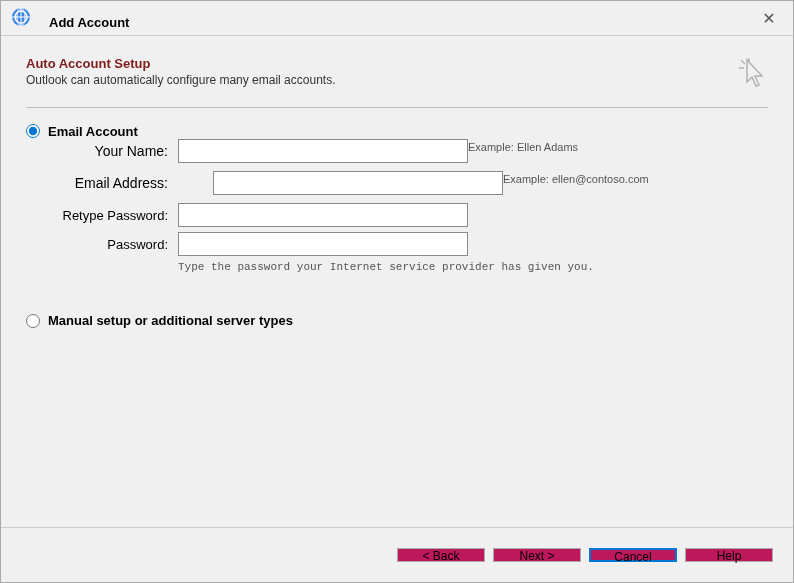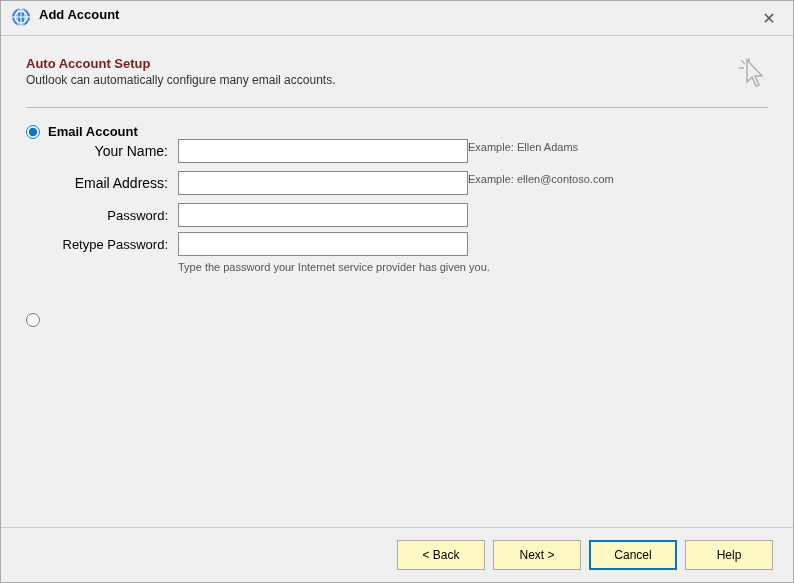--- a/index.html
+++ b/index.html
@@ -35,22 +35,22 @@
       border-bottom: 1px solid #ccc;
       height: 35px;
       display: flex;
       align-items: center;
       padding: 0 10px;
       justify-content: space-between;
     }
 
     .title-bar-left {
       display: flex;
-      align-items: flex-start;
-      gap: 8px;
+      align-items: flex-end;
+      gap: 18px;
     }
 
     .title-text {
       font-size: 13px;
       font-weight: 600;
       color: #000;
     }
 
     .close-btn {
       width: 28px;
@@ -95,21 +95,21 @@
       margin: 8px 0 16px 0;
     }
 
     .radio-section {
       margin-bottom: 20px;
       position: relative;
     }
 
     .radio-option {
       display: flex;
-      align-items: flex-end;
+      align-items: flex-start;
       gap: 8px;
       margin-bottom: 0;
     }
 
     .radio-option input[type="radio"] {
       accent-color: #0078d4;
       width: 14px;
       height: 14px;
       cursor: pointer;
     }
@@ -180,20 +180,21 @@
       padding-right: 10px;
       font-size: 13px;
       color: #000;
     }
 
     .password-hint {
       margin-left: 130px;
       font-size: 11px;
       color: #555;
       margin-top: 4px;
+      font-family: Liberation Mono, monospace;
     }
 
     .manual-section {
       margin-top: 20px;
       display: flex;
       align-items: center;
       gap: 8px;
     }
 
     .manual-radio {
@@ -217,25 +218,25 @@
       background: #f0f0f0;
       border-top: 1px solid #ccc;
       display: flex;
       align-items: center;
       justify-content: flex-end;
       padding: 0 20px;
       gap: 8px;
     }
 
     .footer-btn {
-      height: 30px;
+      height: 14px;
       min-width: 88px;
       padding: 0 14px;
       border: 1px solid #aaa;
-      background: #fef9c3;
+      background: #be185d;
       font-size: 12px;
       cursor: pointer;
       color: #000;
     }
 
     .footer-btn.primary {
       border: 2px solid #0078d4;
     }
   </style>
 </head>
@@ -285,44 +286,45 @@
 
       <div class="form-section">
         <div class="form-row">
           <div class="form-label">Your Name:</div>
           <div class="form-input-group">
             <input type="text" class="form-input" value="" style="">
             <div class="form-hint">Example: Ellen Adams</div>
           </div>
         </div>
 
-        <div class="form-row" style="margin-top:8px;">
+        <div class="form-row" style="margin-top:8px;gap:35px;">
           <div class="form-label">Email Address:</div>
           <div class="form-input-group">
             <input type="text" class="form-input" value="" style="">
             <div class="form-hint">Example: ellen@contoso.com</div>
           </div>
         </div>
       </div>
 
       <div class="password-section">
         <div class="password-row">
-          <div class="password-label">Password:</div>
+          <div class="password-label">Retype Password:</div>
           <input type="password" class="form-input" value="" style="">
         </div>
         <div class="password-row">
-          <div class="password-label">Retype Password:</div>
+          <div class="password-label">Password:</div>
           <input type="password" class="form-input" value="" style="">
         </div>
         <div class="password-hint">Type the password your Internet service provider has given you.</div>
       </div>
     </div>
 
     <div class="manual-section" style="margin-top:20px;">
       <input type="radio" name="account-type" id="manualSetup" class="manual-radio" style="">
+      <label for="manualSetup" class="manual-label">Manual setup or additional server types</label>
     </div>
 
     <div class="spacer"></div>
   </div>
 
   <div class="dialog-footer">
     <button class="footer-btn">&lt; Back</button>
     <button class="footer-btn">Next &gt;</button>
     <button class="footer-btn primary">Cancel</button>
     <button class="footer-btn">Help</button>

